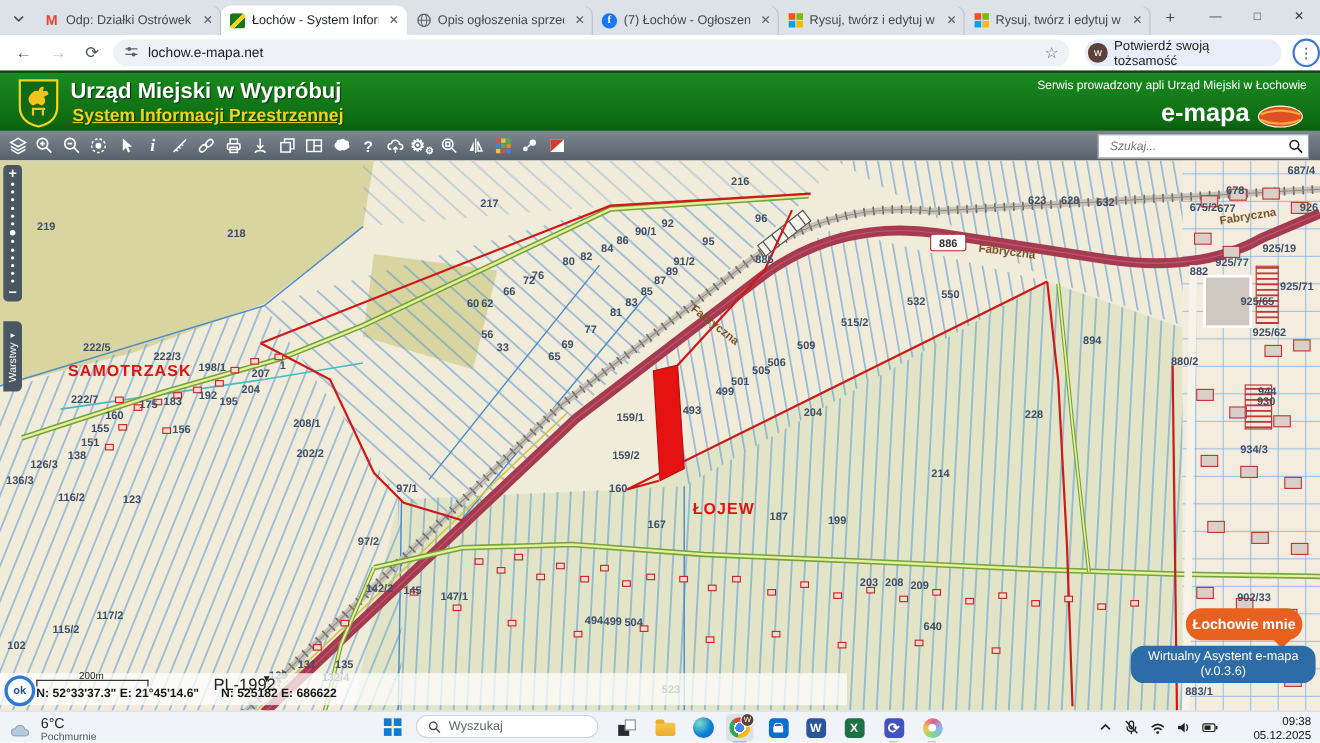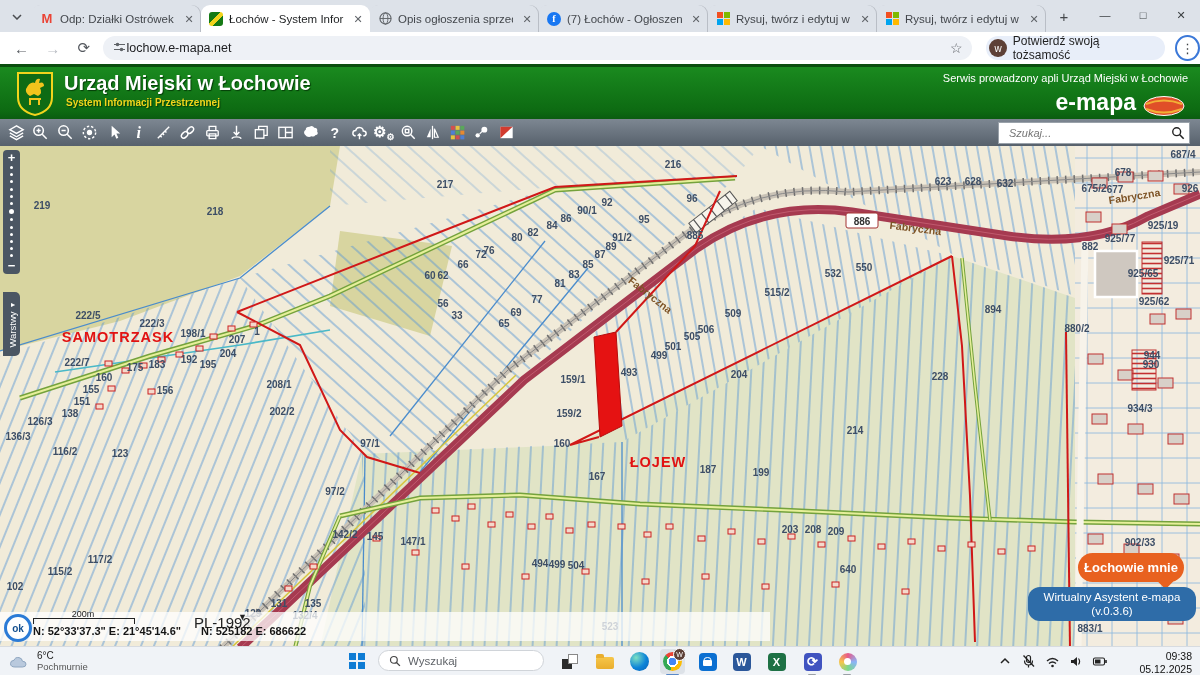--- a/index.html
+++ b/index.html
@@ -24,34 +24,34 @@
   .msgrid{display:grid;grid-template-columns:6px 6px;grid-template-rows:6px 6px;gap:1px;}
   .msgrid i{display:block;}
   .newtab{width:24px;height:24px;margin:0 0 3px 6px;text-align:center;line-height:24px;font-size:15px;color:#44474b;}
   #wincontrols{position:absolute;right:0;top:0;height:30px;display:flex;}
   #wincontrols span{width:38px;text-align:center;line-height:30px;font-size:11px;color:#3c4043;}
   
   #navbar{position:absolute;left:0;top:32px;width:1200px;height:32px;background:#fff;display:flex;align-items:center;padding-left:10px;box-sizing:border-box;}
   .navic{width:24px;text-align:center;font-size:15px;color:#54585e;margin-right:8px;}
   .navic.dis{color:#b9bdc3;}
   #addrpill{width:880px;height:24px;background:#eef1f6;border-radius:13px;display:flex;align-items:center;
-    padding:0 10px;font-size:12.5px;color:#202124;}
+    padding:0 10px;gap:8px;font-size:12.5px;color:#202124;}
   #addrpill .url{flex:1;}
   #profilepill{margin-left:14px;height:24px;border-radius:13px;background:#e8eef9;display:flex;align-items:center;
     gap:6px;padding:0 10px 0 3px;font-size:12px;color:#1f1f1f;}
   #avatar{width:18px;height:18px;border-radius:50%;background:#5d4037;color:#fff;font-size:10px;
     display:flex;align-items:center;justify-content:center;}
   #kebab{margin-left:10px;width:22px;height:22px;border:2px solid #3b78d8;border-radius:50%;
     display:flex;align-items:center;justify-content:center;color:#3c4043;font-size:13px;}
   
   #appheader{position:absolute;left:0;top:64px;width:1200px;height:55px;
     background:linear-gradient(#1a8a1f 0%,#0d6a12 85%,#0a5c10 100%);border-top:3px solid #0a4d0e;box-sizing:border-box;}
   #shield{position:absolute;left:16px;top:4px;}
   #htitle{position:absolute;left:64px;top:5px;font-size:20px;font-weight:bold;color:#fff;text-shadow:1px 1px 1px #053d08;}
-  #hsub{position:absolute;left:66px;top:30px;font-size:10px;font-weight:bold;color:#f2d41c;text-shadow:1px 1px 1px #053d08;}
+  #hsub{position:absolute;left:66px;top:30px;font-size:16px;font-weight:bold;color:#f2d41c;text-shadow:1px 1px 1px #053d08;text-decoration:underline;}
   #hnote{position:absolute;right:12px;top:5px;font-size:11px;color:#fff;}
   #hbrand{position:absolute;right:64px;top:22px;font-size:23px;font-weight:bold;color:#fff;}
   #hlogo{position:absolute;right:14px;top:28px;}
   
   #iconbar{position:absolute;left:0;top:119px;width:1200px;height:27px;
     background:linear-gradient(#7d8792,#57616c);display:flex;align-items:center;padding-left:4px;box-sizing:border-box;}
   .tbi{width:24.5px;height:24px;display:flex;align-items:center;justify-content:center;}
   .tbi svg{display:block;}
   .tbi .tglyph{color:#fff;font-size:14px;font-weight:bold;}
   #searchwrap{margin-left:auto;margin-right:10px;width:178px;height:20px;background:#fff;border:1px solid #9aa2aa;
@@ -84,21 +84,21 @@
   #coords{position:absolute;left:33px;top:479px;font-size:11px;font-weight:bold;color:#151515;display:flex;gap:20px;}
   
   #tryme{position:absolute;left:1078px;top:407px;width:106px;height:29px;background:#e8611f;border-radius:15px;
     color:#fff;font-size:13px;font-weight:bold;display:flex;align-items:center;justify-content:center;}
   #tryme::after{content:"";position:absolute;right:13px;bottom:-5px;width:11px;height:11px;background:#e8611f;transform:rotate(45deg);}
   #assistant{position:absolute;left:1028px;top:441px;width:168px;height:34px;background:#2e6ca8;border-radius:12px;
     color:#fff;font-size:11.5px;text-align:center;display:flex;flex-direction:column;justify-content:center;line-height:1.25;}
   
   #taskbar{position:absolute;left:0;top:646px;width:1200px;height:29px;background:#f0f3f7;border-top:1px solid #d7dbe0;box-sizing:border-box;}
   #weather{position:absolute;left:8px;top:3px;display:flex;gap:5px;align-items:center;}
-  #wtemp{font-size:10px;color:#1f1f1f;}
+  #wtemp{font-size:13px;color:#1f1f1f;}
   #wdesc{font-size:9.5px;color:#555;}
   #startbtn{position:absolute;left:349px;top:6px;display:grid;grid-template-columns:7px 7px;grid-template-rows:7px 7px;gap:1.5px;}
   #startbtn i{background:#0f7cd4;display:block;}
   #tsearchpill{position:absolute;left:378px;top:3px;width:166px;height:21px;border-radius:12px;background:#fff;
     border:1px solid #d0d4d9;display:flex;align-items:center;gap:7px;padding:8px 10px;box-sizing:border-box;
     font-size:11.5px;color:#5f6368;}
   .tapp{position:absolute;top:2px;width:25px;height:25px;display:flex;align-items:center;justify-content:center;border-radius:4px;}
   .tapp.active{background:#dde2e8;}
   .ind{position:absolute;top:26.5px;height:2px;border-radius:2px;background:#5a89c8;}
   .appsq{width:18px;height:18px;border-radius:4px;color:#fff;font-size:11px;font-weight:bold;
@@ -213,21 +213,21 @@
   </div>
 
   <div id="appheader">
     <span id="shield">
       <svg width="38" height="46" viewBox="0 0 38 46">
         <path d="M2,2 h34 v24 q0,14 -17,18 q-17,-4 -17,-18Z" fill="#0e6b14" stroke="#f2d41c" stroke-width="2"></path>
         <path d="M10,18 q4,-8 9,-6 q1,-5 5,-4 l-1,4 q5,-2 5,3 l-4,2 q3,5 -2,8 l-4,-2 -4,2 q-5,-3 -4,-7Z" fill="#f2c41c"></path>
         <path d="M13,28 h12 M14,28 v6 M23,28 v6" stroke="#f2c41c" stroke-width="2" fill="none"></path>
       </svg>
     </span>
-    <div id="htitle">Urząd Miejski w Łochowie</div>
+    <div id="htitle">Urząd Miejski w Wypróbuj</div>
     <div id="hsub">System Informacji Przestrzennej</div>
     <div id="hnote">Serwis prowadzony apli Urząd Miejski w Łochowie</div>
     <div id="hbrand">e-mapa</div>
     <span id="hlogo">
       <svg width="44" height="22" viewBox="0 0 44 22">
         <ellipse cx="22" cy="11" rx="20" ry="9.5" fill="#e04f28" stroke="#fff" stroke-width="1"></ellipse>
         <path d="M4,9 q18,-7 36,0 M4,14 q18,7 36,0" stroke="#f2b035" stroke-width="2" fill="none"></path>
       </svg>
     </span>
   </div>

